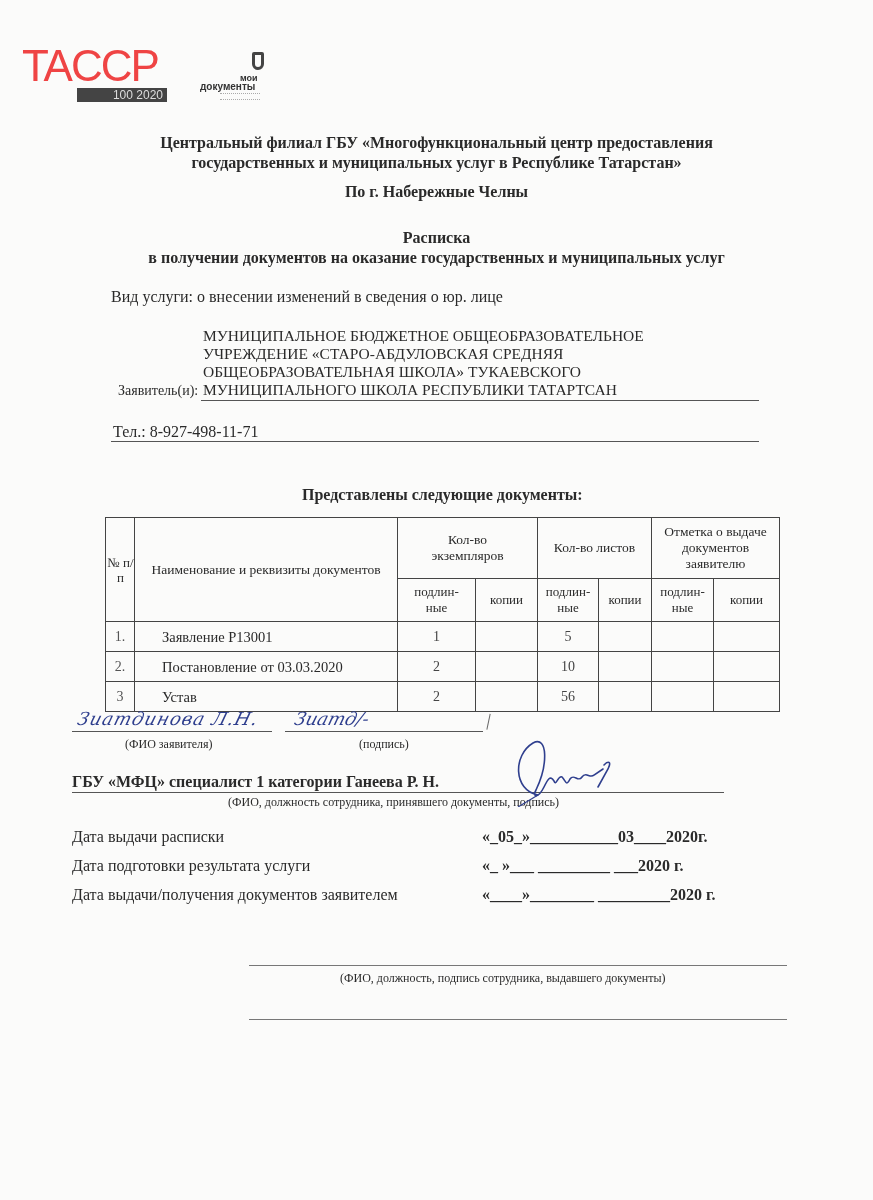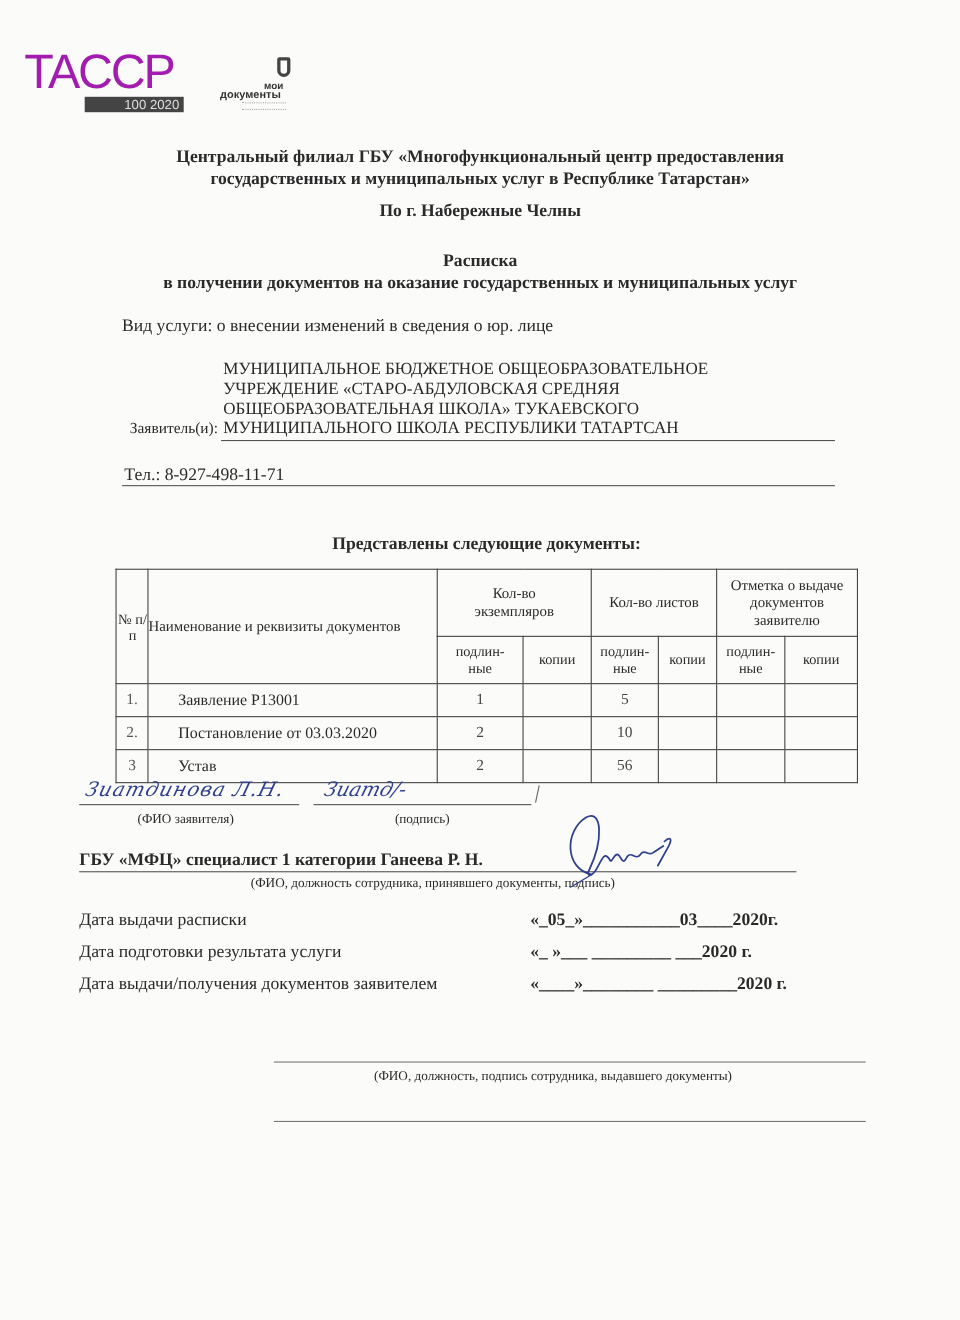--- a/index.html
+++ b/index.html
@@ -2,21 +2,21 @@
 <html><head>
 <meta charset="utf-8">
 <style>
   html, body { margin: 0; padding: 0; }
   body {
     width: 873px; height: 1200px; background: #fbfbfa; position: relative; overflow: hidden;
     font-family: "Liberation Serif", serif; color: #2a2a2a;
   }
   .abs { position: absolute; }
   .logo-tasr { left: 22px; top: 46px; width: 150px; height: 56px; }
-  .logo-tasr .word { position: absolute; left: 0; top: 0; font-family: "Liberation Sans", sans-serif; font-size: 44px; letter-spacing: -2px; color: #a21caf; line-height: 40px; font-weight: 400; }
+  .logo-tasr .word { position: absolute; left: 0; top: 0; font-family: "Liberation Sans", sans-serif; font-size: 44px; letter-spacing: -2px; color: #ef4444; line-height: 40px; font-weight: 400; }
   .logo-tasr .bar { position: absolute; left: 55px; top: 42px; width: 90px; height: 14px; background: #444; color: #ddd; font-family: "Liberation Sans", sans-serif; font-size: 12px; line-height: 14px; text-align: right; padding-right: 4px; box-sizing: border-box; }
   .logo-mfc { left: 200px; top: 52px; width: 70px; height: 50px; }
   .logo-mfc .mark { position: absolute; left: 52px; top: 0; width: 12px; height: 18px; border: 3px solid #444; border-radius: 2px 2px 6px 6px; box-sizing: border-box; }
   .logo-mfc .t1 { position: absolute; left: 40px; top: 22px; font-family: "Liberation Sans", sans-serif; font-weight: bold; font-size: 9px; line-height: 9px; color: #333; }
   .logo-mfc .t2 { position: absolute; left: 0px; top: 30px; font-family: "Liberation Sans", sans-serif; font-weight: bold; font-size: 10px; line-height: 10px; color: #333; }
   .logo-mfc .t3 { position: absolute; left: 20px; top: 41px; width: 40px; height: 5px; border-top: 1px dotted #aaa; border-bottom: 1px dotted #aaa; }
 
   .center { left: 0; width: 873px; text-align: center; }
   .bold { font-weight: bold; }
   .h-org { top: 133px; font-size: 16px; line-height: 20px; }
@@ -26,21 +26,21 @@
   .service { left: 111px; top: 288px; font-size: 16px; }
   .applicant-name { left: 203px; top: 327px; font-size: 15.5px; line-height: 18px; }
   .applicant-label { left: 118px; top: 383px; font-size: 14px; }
   .line-applicant { left: 201px; top: 400px; width: 558px; border-top: 1px solid #555; }
   .phone { left: 113px; top: 423px; font-size: 16px; }
   .line-phone { left: 111px; top: 441px; width: 648px; border-top: 1px solid #555; }
   .docs-title { top: 486px; left: 302px; font-size: 16px; }
 
   table.docs { position: absolute; left: 105px; top: 517px; border-collapse: collapse; font-size: 13.5px; }
   table.docs td, table.docs th { border: 1px solid #444; font-weight: normal; text-align: center; padding: 0; vertical-align: middle; line-height: 16px; }
-  table.docs th.name { text-align: left; margin-left: 32px; }
+  table.docs th.name { text-align: center; margin-left: 32px; }
   table.docs td.name { text-align: left; padding-left: 27px; font-size: 14.5px; }
   table.docs td.num { font-size: 14px; color: #555; }
   table.docs td.val { font-size: 14px; color: #444; }
   table.docs th.num { text-align: center; font-size: 13px; padding-left: 1px; line-height: 15px; }
   .sub { font-size: 13px; line-height: 16px; }
 
   .hand { font-family: "DejaVu Serif", serif; font-style: italic; color: #2f3f8e; }
   .sig-name { left: 78px; top: 708px; font-size: 18px; transform: skewX(-15deg); letter-spacing: 1px; }
   .sig-sign { left: 295px; top: 708px; font-size: 18px; transform: skewX(-15deg); }
   .line-sig1 { left: 72px; top: 731px; width: 200px; border-top: 1px solid #555; }

